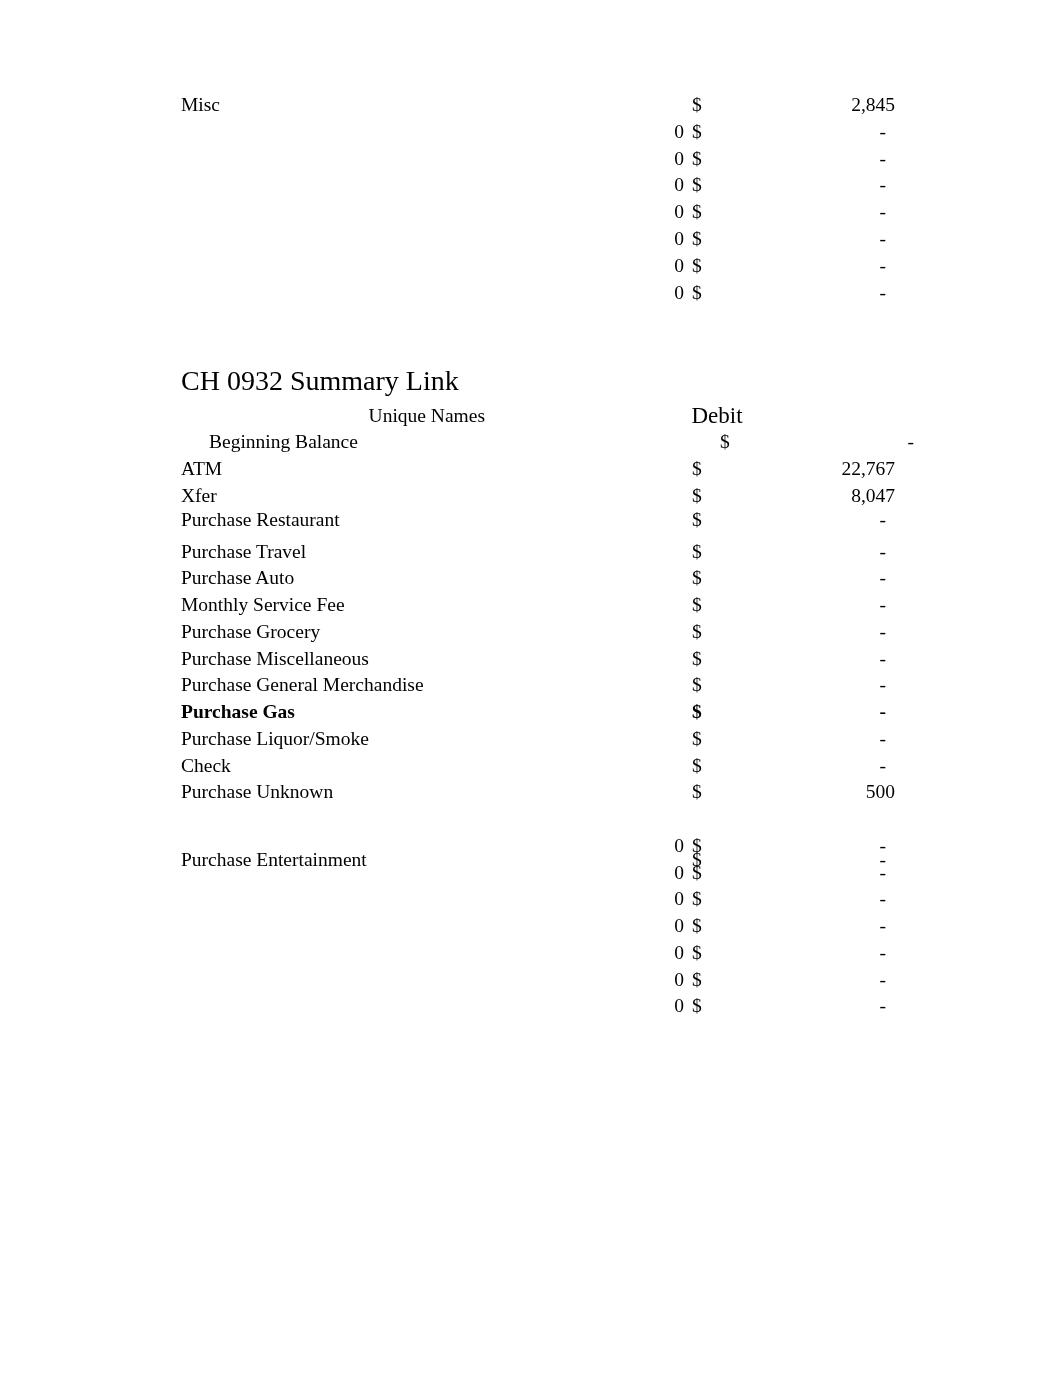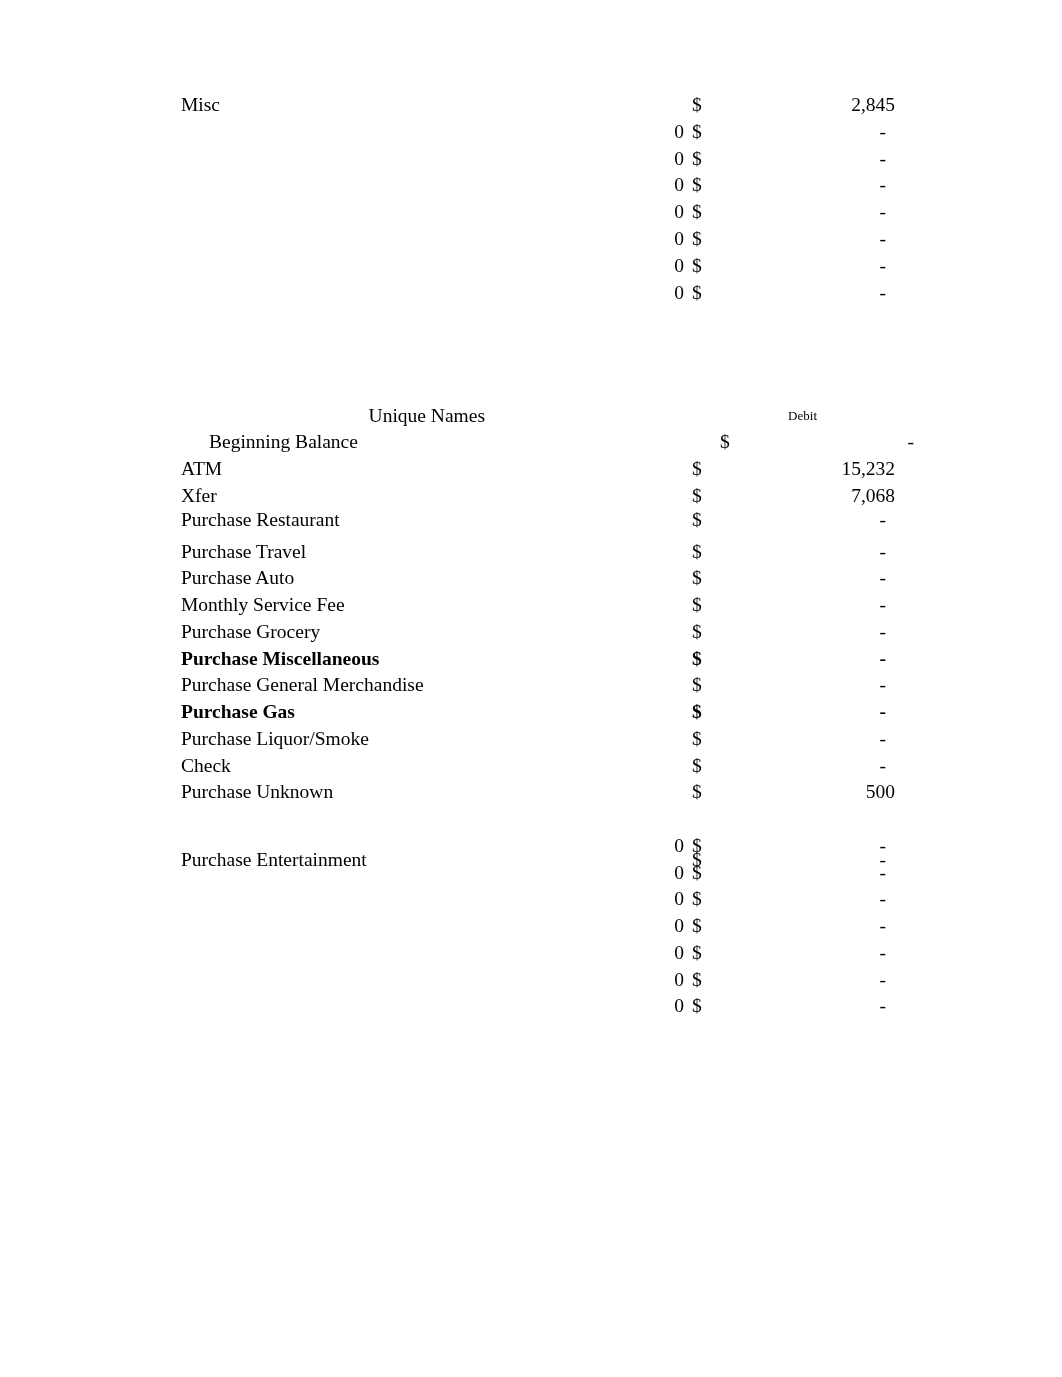--- a/index.html
+++ b/index.html
@@ -84,23 +84,23 @@
     left: 245px;
     width: 240px;
     font-size: 19.5px;
     line-height: 19.5px;
     text-align: right;
   }
   .hdr-debit {
     position: absolute;
     left: 617px;
     width: 200px;
-    font-size: 13px;
-    line-height: 19.5px;
-    text-align: right;
+    font-size: 23px;
+    line-height: 19.5px;
+    text-align: center;
   }
 </style>
 </head>
 <body>
 
 <div class="page">
 
   <div class="block" id="top-block">
       <div class="row" style="top: 95px;">
         <span class="c-label">Misc</span>
@@ -145,44 +145,45 @@
         <span class="c-val dash">-</span>
       </div>
       <div class="row" style="top: 282.6px;">
         <span class="c-label"></span>
         <span class="c-zero">0</span>
         <span class="c-cur">$</span>
         <span class="c-val dash">-</span>
       </div>
     </div>
 
+  <h1 class="section-title" style="top:367px;">CH 0932 Summary Link</h1>
 
   <div class="row" style="top:406px;">
     <span class="hdr-names">Unique Names</span>
     <span class="hdr-debit">Debit</span>
   </div>
 
   <div class="block" id="summary-block">
       <div class="row" style="top: 432px; margin-left: 28px;">
         <span class="c-label">Beginning Balance</span>
         <span class="c-zero"></span>
         <span class="c-cur">$</span>
         <span class="c-val dash">-</span>
       </div>
       <div class="row" style="top: 458.75px;">
         <span class="c-label">ATM</span>
         <span class="c-zero"></span>
         <span class="c-cur">$</span>
-        <span class="c-val">15,232</span>
+        <span class="c-val">22,767</span>
       </div>
       <div class="row" style="top: 485.5px;">
         <span class="c-label">Xfer</span>
         <span class="c-zero"></span>
         <span class="c-cur">$</span>
-        <span class="c-val">7,068</span>
+        <span class="c-val">8,047</span>
       </div>
       <div class="row" style="top: 510px;">
         <span class="c-label">Purchase Restaurant</span>
         <span class="c-zero"></span>
         <span class="c-cur">$</span>
         <span class="c-val dash">-</span>
       </div>
       <div class="row" style="top: 541.5px;">
         <span class="c-label">Purchase Travel</span>
         <span class="c-zero"></span>
@@ -200,21 +201,21 @@
         <span class="c-zero"></span>
         <span class="c-cur">$</span>
         <span class="c-val dash">-</span>
       </div>
       <div class="row" style="top: 621.75px;">
         <span class="c-label">Purchase Grocery</span>
         <span class="c-zero"></span>
         <span class="c-cur">$</span>
         <span class="c-val dash">-</span>
       </div>
-      <div class="row" style="top: 648.5px; font-weight: bold;">
+      <div class="row" style="top: 648.5px;">
         <span class="c-label">Purchase Miscellaneous</span>
         <span class="c-zero"></span>
         <span class="c-cur">$</span>
         <span class="c-val dash">-</span>
       </div>
       <div class="row" style="top: 675.25px;">
         <span class="c-label">Purchase General Merchandise</span>
         <span class="c-zero"></span>
         <span class="c-cur">$</span>
         <span class="c-val dash">-</span>

